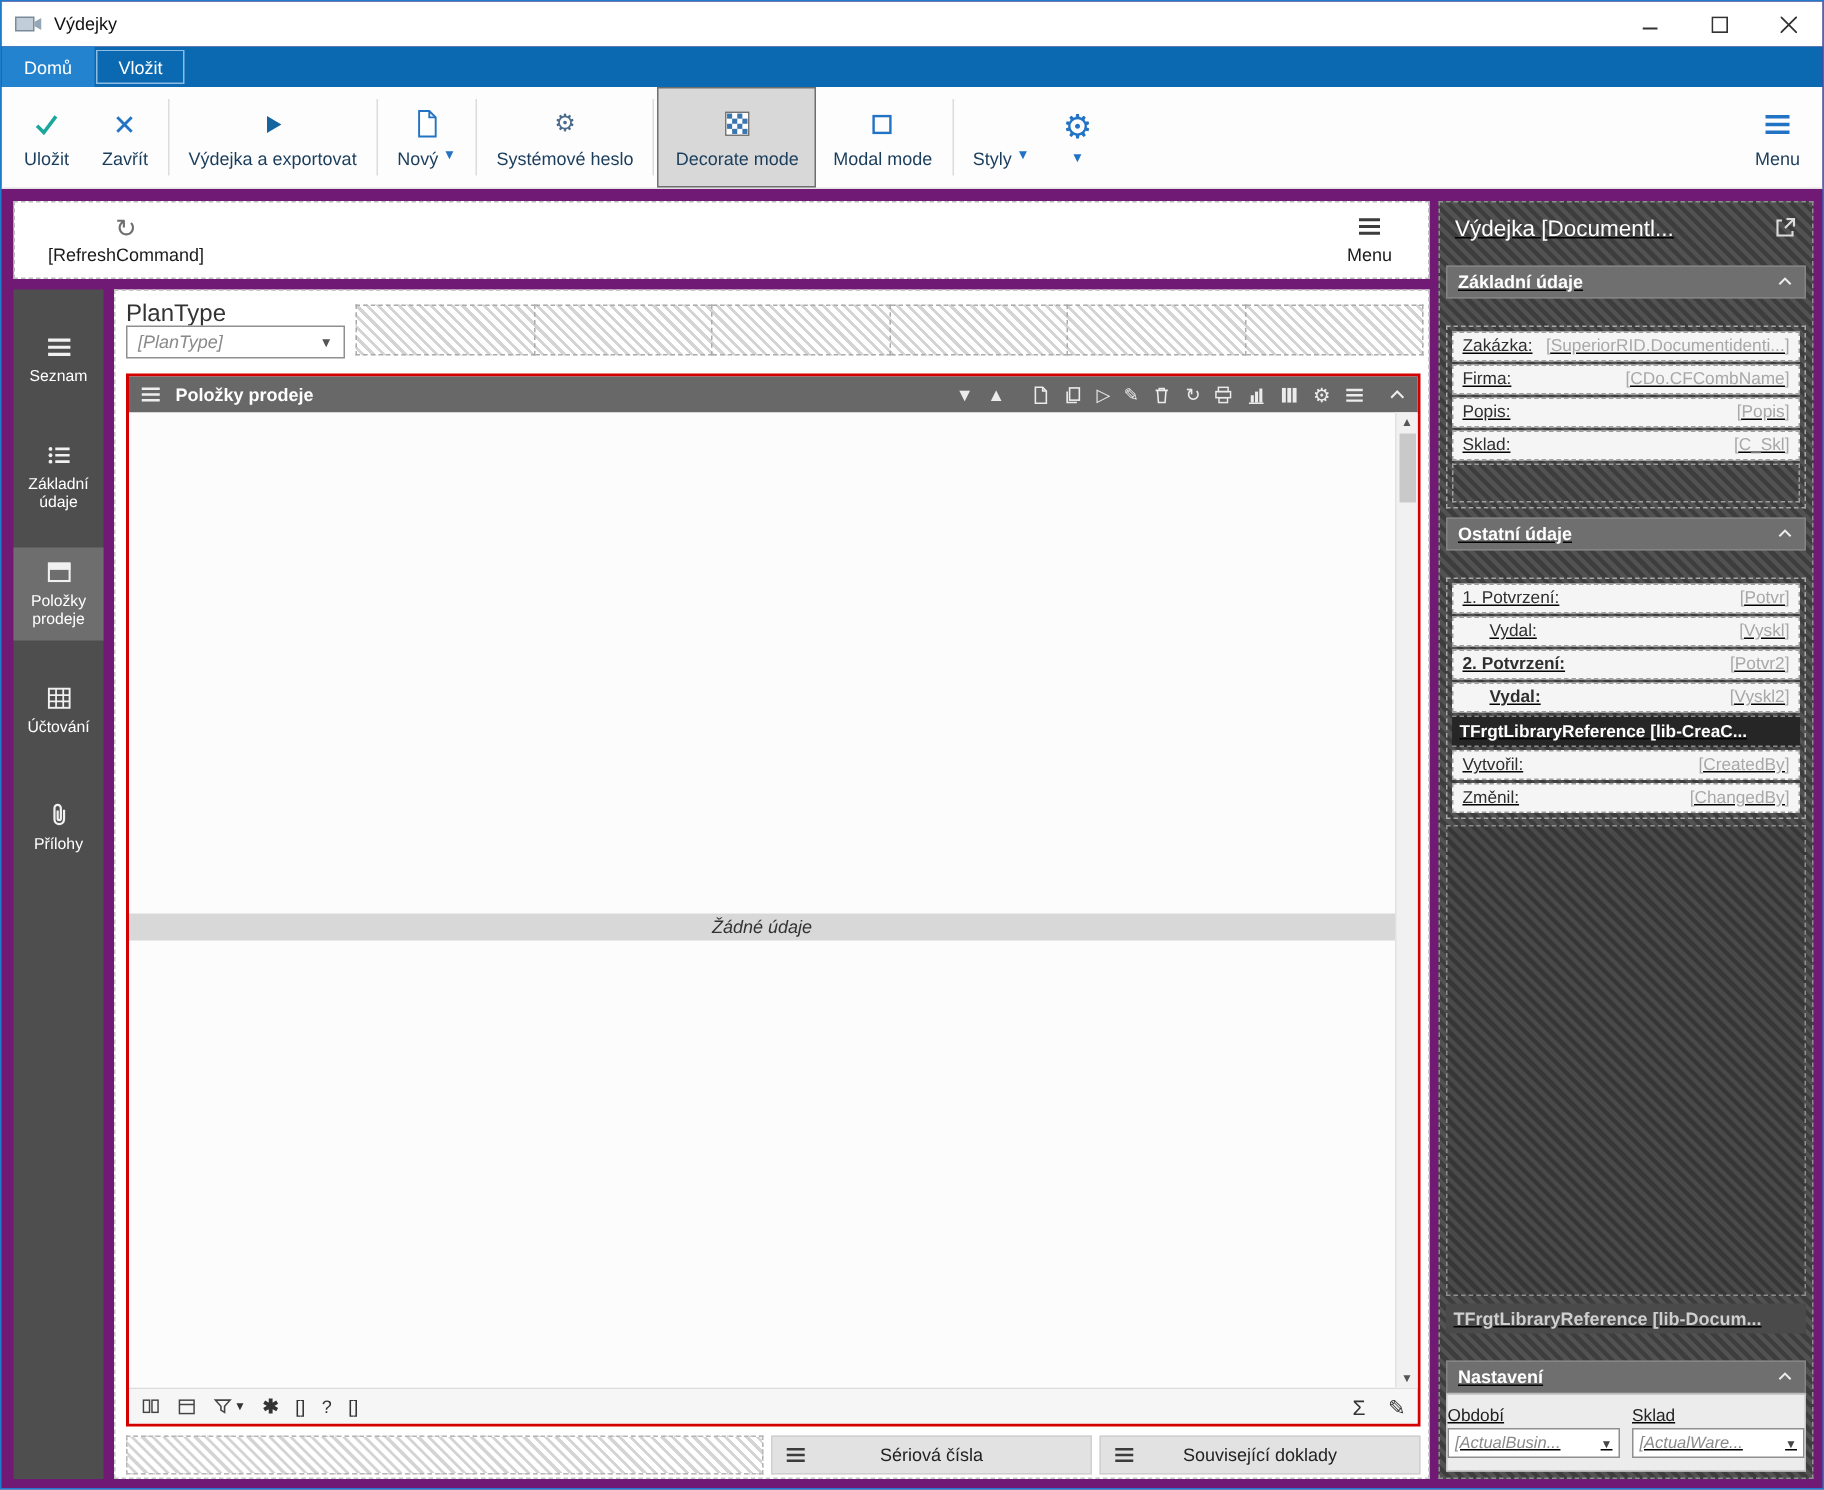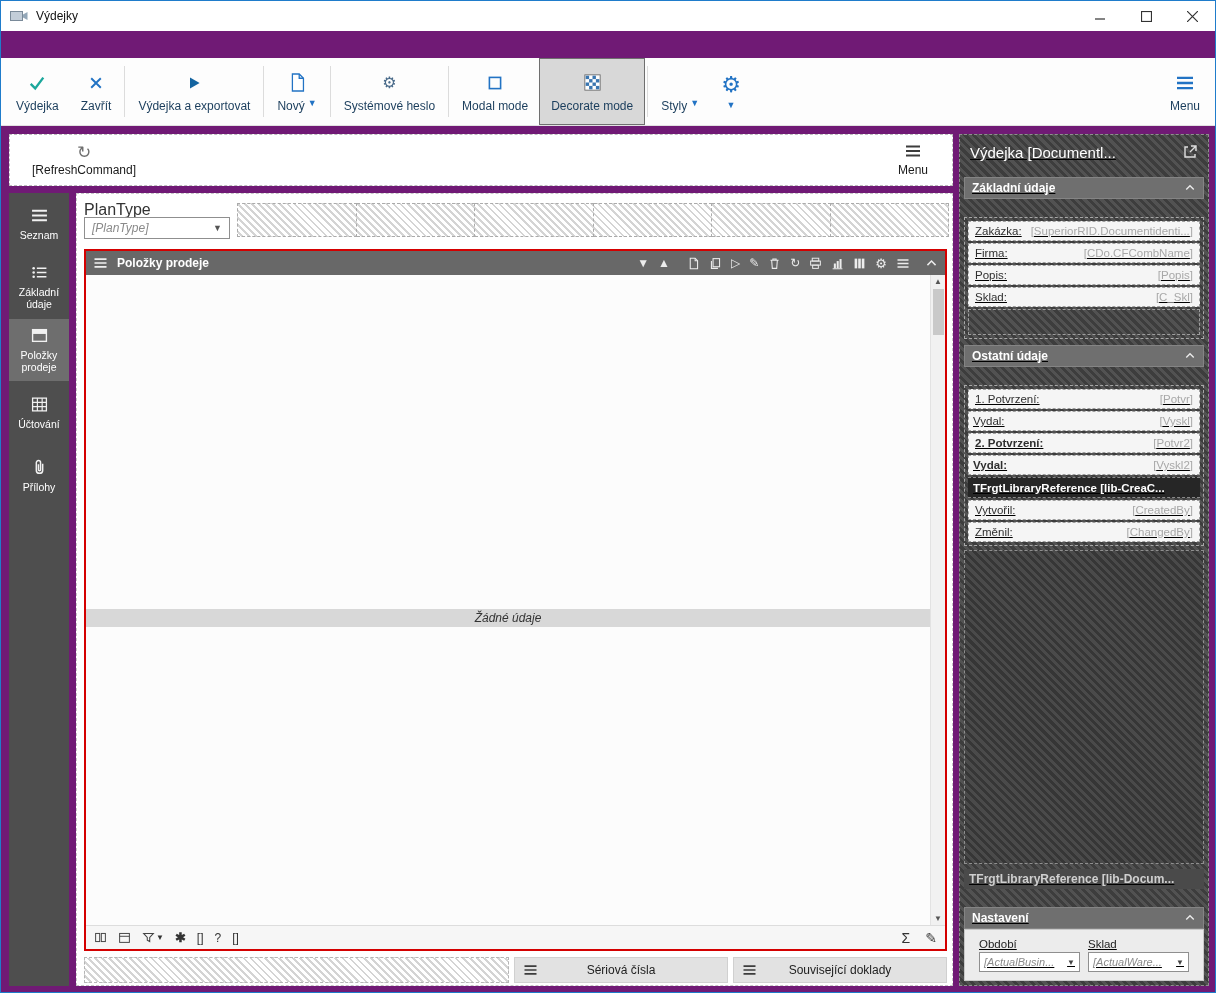--- a/index.html
+++ b/index.html
@@ -41,21 +41,21 @@
   
   #subtoolbar { position:absolute; left:8px; top:133px; width:944px; height:52px; background:#fff; border:1px dashed #bcbcbc; display:flex; align-items:center; }
   .sub-btn { display:flex; flex-direction:column; align-items:center; gap:2px; font-size:12px; color:#1a1a1a; padding:2px 12px; }
   #refresh-btn { margin-left:10px; }
   #refresh-btn .glyph { font-size:17px; color:#6f6f6f; line-height:1; }
   #sub-menu { margin-left:auto; margin-right:12px; }
   #sub-menu .svg-burger { color:#3c3c3c; width:18px; height:14px; }
 
   
   #left-sidebar { position:absolute; left:8px; top:192px; width:60px; height:793px; background:#4e4e4e; }
-  .side-item { height:62px; margin-bottom:1px; display:flex; flex-direction:column; align-items:center; justify-content:center; gap:5px; color:#fff; font-size:10.5px; line-height:1.15; text-align:center; padding:2px; }
+  .side-item { height:62px; margin-bottom:1px; display:flex; flex-direction:column; align-items:center; justify-content:center; gap:5px; color:#fff; font-size:10.5px; line-height:1.15; text-align:center; padding:2px;margin-top:16px; }
   .side-item.active { background:#6e6e6e; }
   .side-item svg { width:17px; height:17px; color:#f1f1f1; }
 
   
   #main { position:absolute; left:75px; top:192px; width:877px; height:793px; border:1px dashed #c7c7c7; background:#fff; }
   #plantype-label { position:absolute; left:7px; top:7px; font-size:16px; color:#333; }
   #plantype-combo { position:absolute; left:7px; top:23px; width:146px; height:22px; background:#fff; border:1px solid #8f8f8f; display:flex; align-items:center; padding:0 7px; font-size:12px; font-style:italic; color:#8a8a8a; }
   #plantype-combo .dd { margin-left:auto; color:#555; font-style:normal; font-size:9px; }
   #plantype-hatch { position:absolute; left:160px; top:9px; right:3px; height:34px; display:flex; }
   #plantype-hatch .cell { flex:1; border:1px dashed #ababab; border-left:none; }
@@ -90,27 +90,27 @@
   
   #inspector { position:absolute; left:958px; top:133px; width:250px; height:852px; border:1px dashed #8f8f8f; display:flex; flex-direction:column; padding:0 4px 4px; }
   #insp-title { height:34px; display:flex; align-items:center; padding:0 6px; flex:0 0 auto; }
   #insp-title .t { color:#fff; font-size:15px; white-space:nowrap; overflow:hidden; flex:1; }
   #insp-title .ph-ic { width:16px; height:16px; color:#ddd; }
   .sec-header { height:22px; background:#6f6f6f; border:1px solid #848484; color:#fff; font-size:12px; font-weight:bold; display:flex; align-items:center; padding:0 7px; flex:0 0 auto; }
   .sec-header .ph-ic { margin-left:auto; width:12px; height:12px; }
   .sec-body { border:1px dashed #a8a8a8; padding:3px; display:flex; flex-direction:column; gap:2px; flex:0 0 auto; }
   .f-row { height:20px; background:#f5f5f5; border:1px dashed #9e9e9e; display:flex; align-items:center; padding:0 6px; font-size:11.5px; color:#2f2f2f; }
   .f-row .val { margin-left:auto; color:#a8a8a8; white-space:nowrap; overflow:hidden; }
-  .f-row.indent { padding-left:4px;gap:32px; }
+  .f-row.indent { padding-left:24px;gap:32px; }
   .f-row.bold > .lbl { font-weight:bold; }
   .f-empty { height:26px; border:1px dashed #9e9e9e; }
   .lib-bar { height:21px; background:#262626; border-top:1px dashed #8a8a8a; border-bottom:1px dashed #8a8a8a; color:#fff; font-weight:bold; font-size:11.5px; display:flex; align-items:center; padding:0 5px; white-space:nowrap; overflow:hidden; }
   #insp-bigempty { flex:1; border:1px dashed #8f8f8f; margin-top:4px; background-color:#3f3f3f; }
   #libref2 { height:20px; margin-top:5px; display:flex; align-items:center; padding:0 5px; color:#cfcfcf; font-weight:bold; font-size:12px; background:#4a4a4a; white-space:nowrap; overflow:hidden; flex:0 0 auto; }
-  #settings-body { height:52px; background:#ececec; border:1px solid #c9c9c9; display:grid; grid-template-columns:1fr 1fr; gap:2px 8px; padding:4px 14px; flex:0 0 auto; }
+  #settings-body { height:52px; background:#ececec; border:1px solid #c9c9c9; display:grid; grid-template-columns:1fr 1fr; gap:2px 8px; padding:4px 0; flex:0 0 auto; }
   #settings-body .s-lbl { font-size:11.5px; color:#222; align-self:end; }
   .mini-combo { height:20px; background:#fff; border:1px solid #8f8f8f; display:flex; align-items:center; padding:0 4px; font-size:11px; font-style:italic; color:#8a8a8a; }
   .mini-combo .dd { margin-left:auto; color:#444; font-style:normal; font-size:8px; }
 
   .mt8 { margin-top:8px; } .mt6 { margin-top:6px; } .mt2 { margin-top:18px; }
 </style>
 </head>
 <body>
 
 <svg width="0" height="0" style="position:absolute">
@@ -144,29 +144,33 @@
           </svg>
         </div>
       <div class="win-btn">
           <svg width="11" height="11" viewBox="0 0 11 11">
             <path d="M0 0l11 11M11 0L0 11" stroke="#333" stroke-width="1.2"></path>
           </svg>
         </div>
     </div>
   </div>
 
+  <div id="ribbon">
+    <div class="ribbon-tab active">Domů</div>
+    <div class="ribbon-tab outlined">Vložit</div>
+  </div>
 
   <div id="toolbar">
     <div class="tb-btn">
       <span class="tb-icon">
           <svg width="18" height="18" viewBox="0 0 20 20">
             <path d="M3 11l5 5 9-12" stroke="#1ba79b" stroke-width="2.6" fill="none"></path>
           </svg>
         </span>
-      <span>Výdejka</span>
+      <span>Uložit</span>
     </div>
     <div class="tb-btn">
       <span class="tb-icon">
           <svg width="16" height="16" viewBox="0 0 20 20">
             <path d="M4 4l12 12M16 4L4 16" stroke="#2273c4" stroke-width="2.4"></path>
           </svg>
         </span>
       <span>Zavřít</span>
     </div>
     <div class="tb-sep"></div>
@@ -190,46 +194,46 @@
           <span>Nový</span>
           <span class="caret">▼</span>
         </span>
     </div>
     <div class="tb-sep"></div>
     <div class="tb-btn">
       <span class="tb-icon gear-glyph">⚙</span>
       <span>Systémové heslo</span>
     </div>
     <div class="tb-sep"></div>
-    <div class="tb-btn">
-      <span class="tb-icon">
-          <svg width="16" height="16" viewBox="0 0 20 20">
-            <rect x="3" y="3" width="14" height="14" fill="none" stroke="#2273c4" stroke-width="2"></rect>
-          </svg>
-        </span>
-      <span>Modal mode</span>
-    </div>
     <div class="tb-btn active">
       <span class="tb-icon">
           <svg width="17" height="17" viewBox="0 0 20 20">
             <rect x="1" y="1" width="18" height="18" fill="#fff" stroke="#666"></rect>
             <g fill="#3a76b0">
               <rect x="2" y="2" width="4" height="4"></rect>
               <rect x="10" y="2" width="4" height="4"></rect>
               <rect x="6" y="6" width="4" height="4"></rect>
               <rect x="14" y="6" width="4" height="4"></rect>
               <rect x="2" y="10" width="4" height="4"></rect>
               <rect x="10" y="10" width="4" height="4"></rect>
               <rect x="6" y="14" width="4" height="4"></rect>
               <rect x="14" y="14" width="4" height="4"></rect>
             </g>
           </svg>
         </span>
       <span>Decorate mode</span>
     </div>
+    <div class="tb-btn">
+      <span class="tb-icon">
+          <svg width="16" height="16" viewBox="0 0 20 20">
+            <rect x="3" y="3" width="14" height="14" fill="none" stroke="#2273c4" stroke-width="2"></rect>
+          </svg>
+        </span>
+      <span>Modal mode</span>
+    </div>
     <div class="tb-sep"></div>
     <div class="tb-btn">
       <span class="tb-icon"></span>
       <span class="lblrow">
           <span>Styly</span>
           <span class="caret">▼</span>
         </span>
     </div>
     <div class="tb-btn">
       <span class="tb-icon gear-glyph big">⚙</span>

